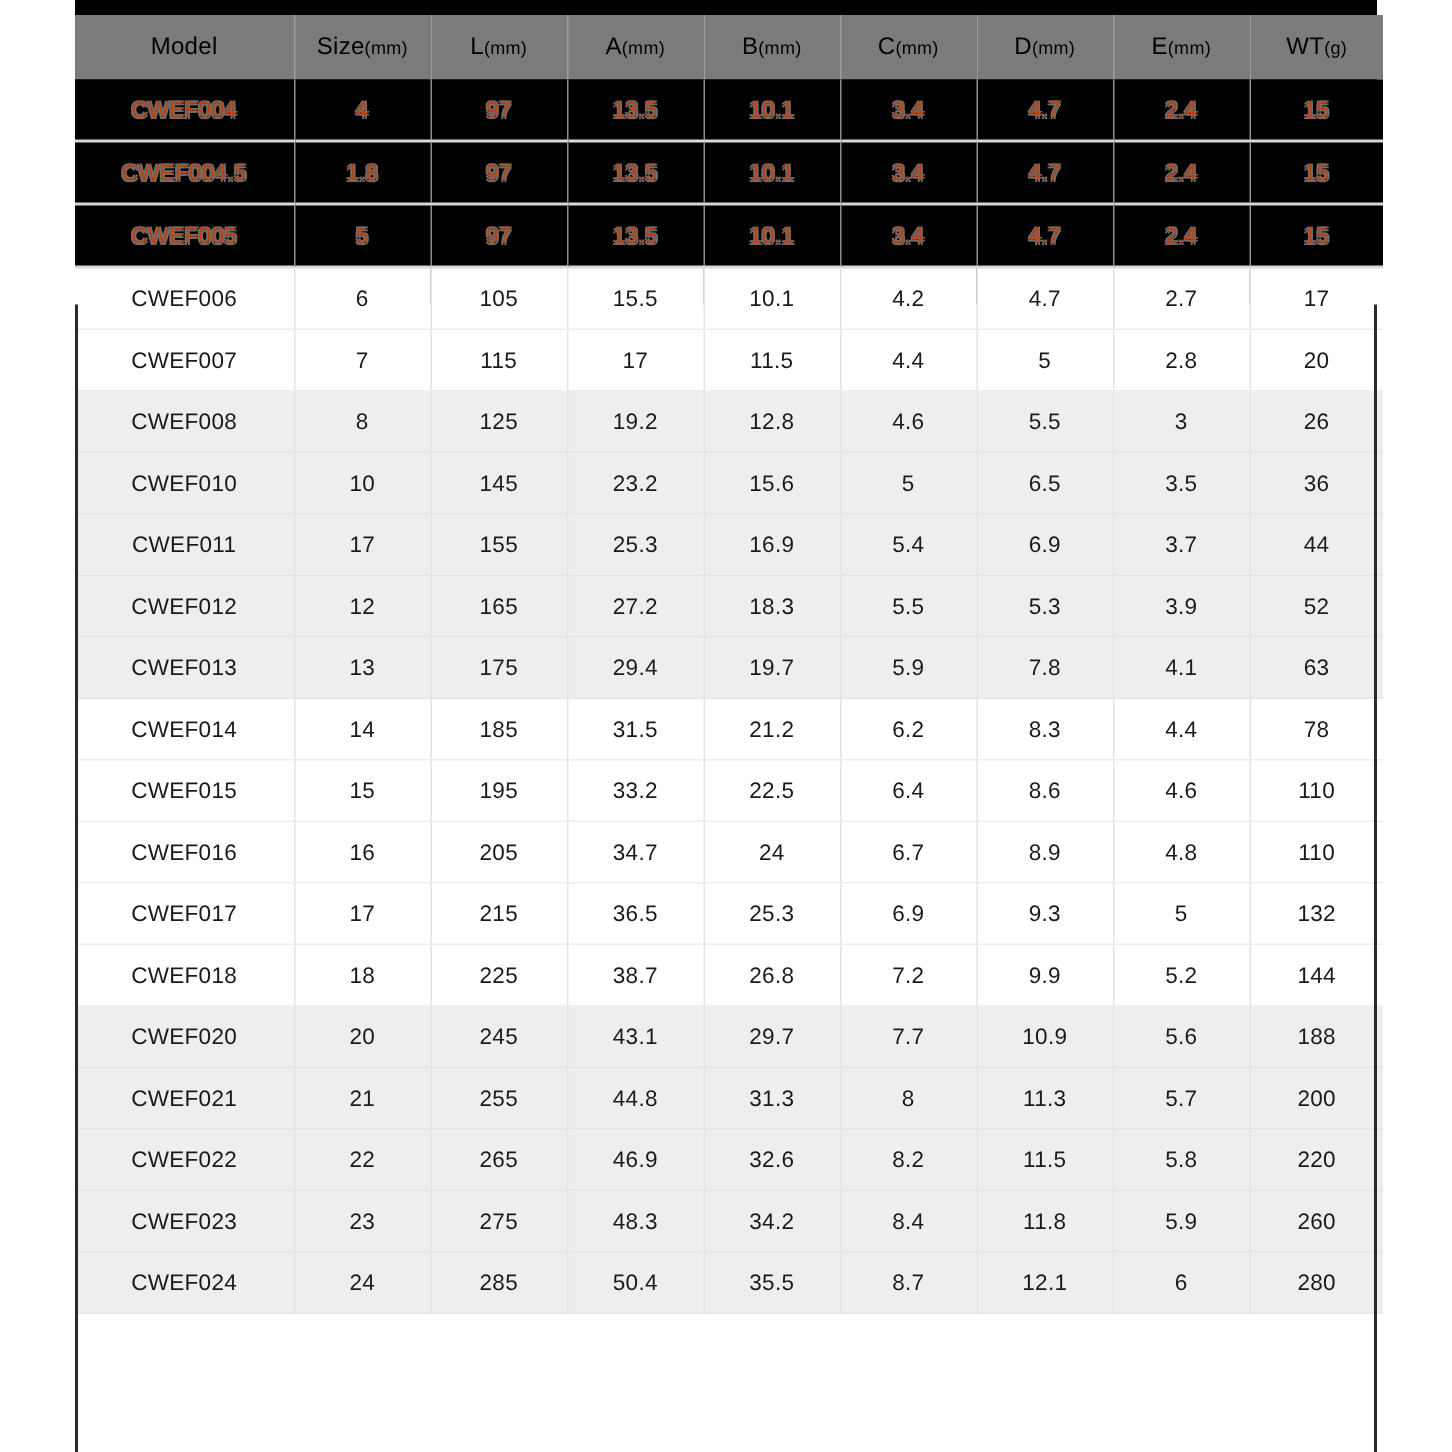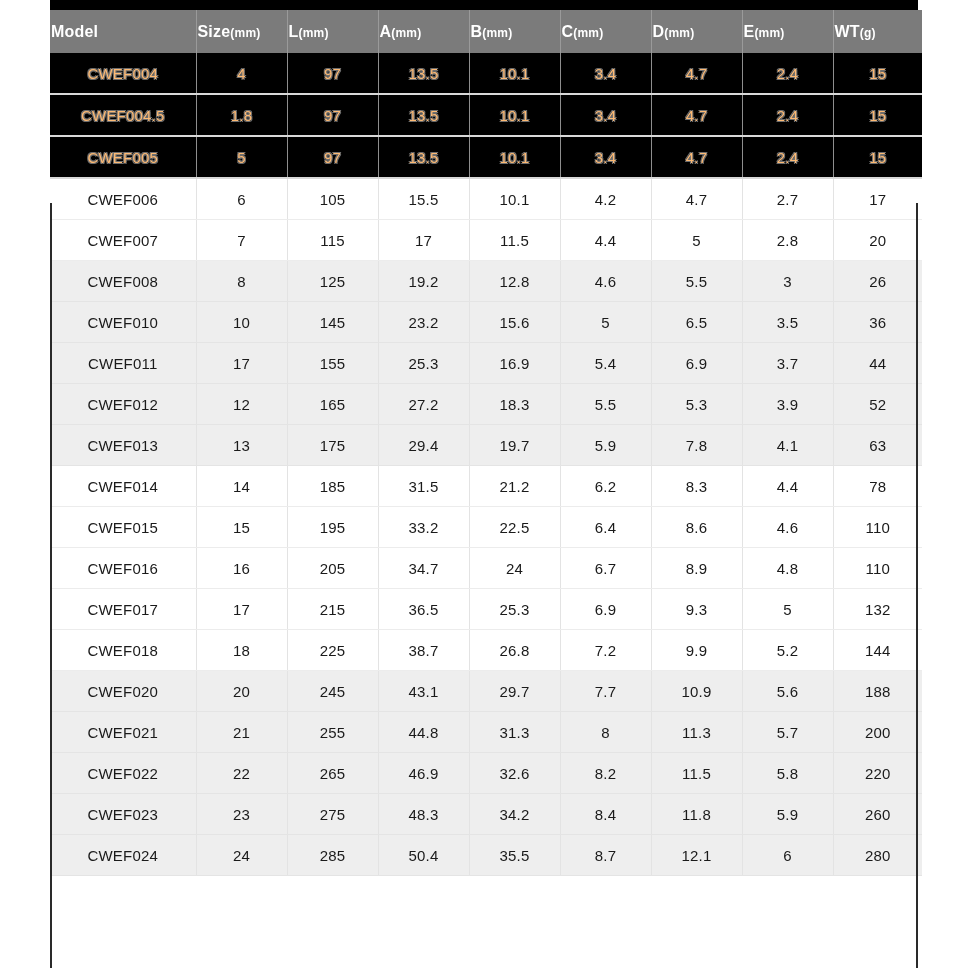--- a/index.html
+++ b/index.html
@@ -46,25 +46,25 @@
   }
 
   
   col.c-model { width: 146px; }
   col.c-std   { width: 91px;  }
   col.c-last  { width: 89px;  }
 
   
   thead th {
     background: #7b7b7b;
-    color: #ffffff;
-    font-weight: bold;
+    color: #000000;
+    font-weight: normal;
     font-size: 16px;
     height: 41px;
-    text-align: left;
+    text-align: center;
     vertical-align: middle;
     border-right: 1px solid #9a9a9a;
     letter-spacing: 0.2px;
   }
   thead th:last-child { border-right: none; }
   thead th .unit {
     font-size: 12px;
   }
 
   
@@ -79,21 +79,21 @@
     border-bottom: 1px solid #ececec;
     letter-spacing: 0.2px;
   }
   tbody td:last-child { border-right: none; }
 
   tbody tr.tint td { background: #eeeeee; border-bottom-color: #e4e4e4; }
 
   
   tbody tr.inverted td {
     background: #000000;
-    color: #fdba74;
+    color: #c2410c;
     border-right: 1px solid #8e8e8e;
     border-bottom: 2px solid #d8d8d8;
     text-shadow:
       -1px -1px 0 #6e6e6e,
        1px -1px 0 #6e6e6e,
       -1px  1px 0 #6e6e6e,
        1px  1px 0 #6e6e6e;
   }
   tbody tr.inverted td:last-child { border-right: none; }
   tbody tr.inverted.last-inverted td { border-bottom: none; }

